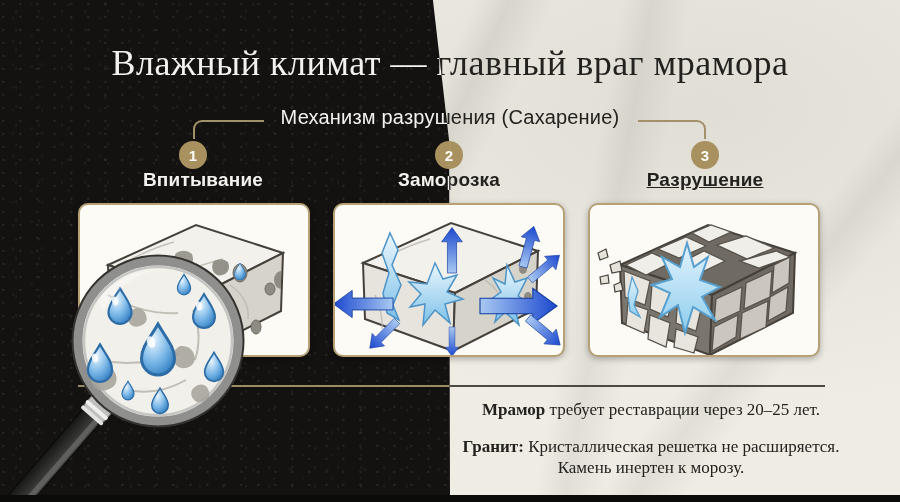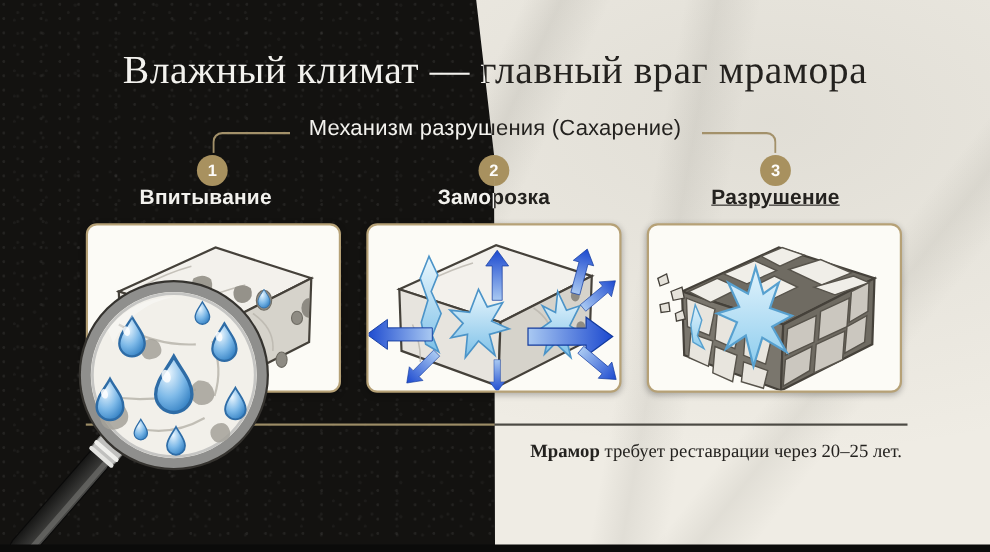--- a/index.html
+++ b/index.html
@@ -44,21 +44,21 @@
   .connector-left{left:193px;width:69px;border-left:2px solid #a3916a;border-top-left-radius:9px;}
   .connector-right{left:638px;width:66px;border-right:2px solid #a3916a;border-top-right-radius:9px;}
 
   .step-circle{position:absolute;top:141px;width:28px;height:28px;border-radius:50%;
                background:#a8915f;color:#fdfcf9;font-size:15px;font-weight:700;
                display:flex;align-items:center;justify-content:center;}
   .c1{left:179px;}.c2{left:435px;}.c3{left:691px;}
 
   .step-label{position:absolute;top:169px;width:220px;text-align:center;
               font-size:19px;font-weight:700;letter-spacing:.2px;}
-  .l1{left:77px;}.l2{left:339px;}.l3{left:595px;text-decoration:underline;}
+  .l1{left:93px;}.l2{left:339px;}.l3{left:595px;text-decoration:underline;}
 
   .divider{position:absolute;top:385px;left:78px;width:747px;height:2px;}
   .on-dark .divider{background:#9c8c66;}
   .on-light .divider{background:#4c4a44;}
 
   .facts{position:absolute;top:399px;left:455px;width:392px;text-align:center;
          font-size:17px;line-height:21px;font-family:Liberation Serif, serif;}
   .facts .fact-granite{margin-top:16px;}
   .facts b{font-weight:700;}
 
@@ -302,17 +302,19 @@
     <div class="connector connector-right"></div>
     <div class="step-circle c1">1</div>
     <div class="step-circle c2">2</div>
     <div class="step-circle c3">3</div>
     <div class="step-label l1">Впитывание</div>
     <div class="step-label l2">Заморозка</div>
     <div class="step-label l3">Разрушение</div>
     <div class="divider"></div>
     <div class="facts">
       <div class="fact-marble"><b>Мрамор</b><span> требует реставрации через 20–25 лет.</span></div>
+      <div class="fact-granite"><b>Гранит:</b><span> Кристаллическая решетка не расширяется.</span><br>
+      <span>Камень инертен к морозу.</span></div>
     </div>
   </div>
 
   <div class="bottom-bar"></div>
 </div>
 
 </body></html>

